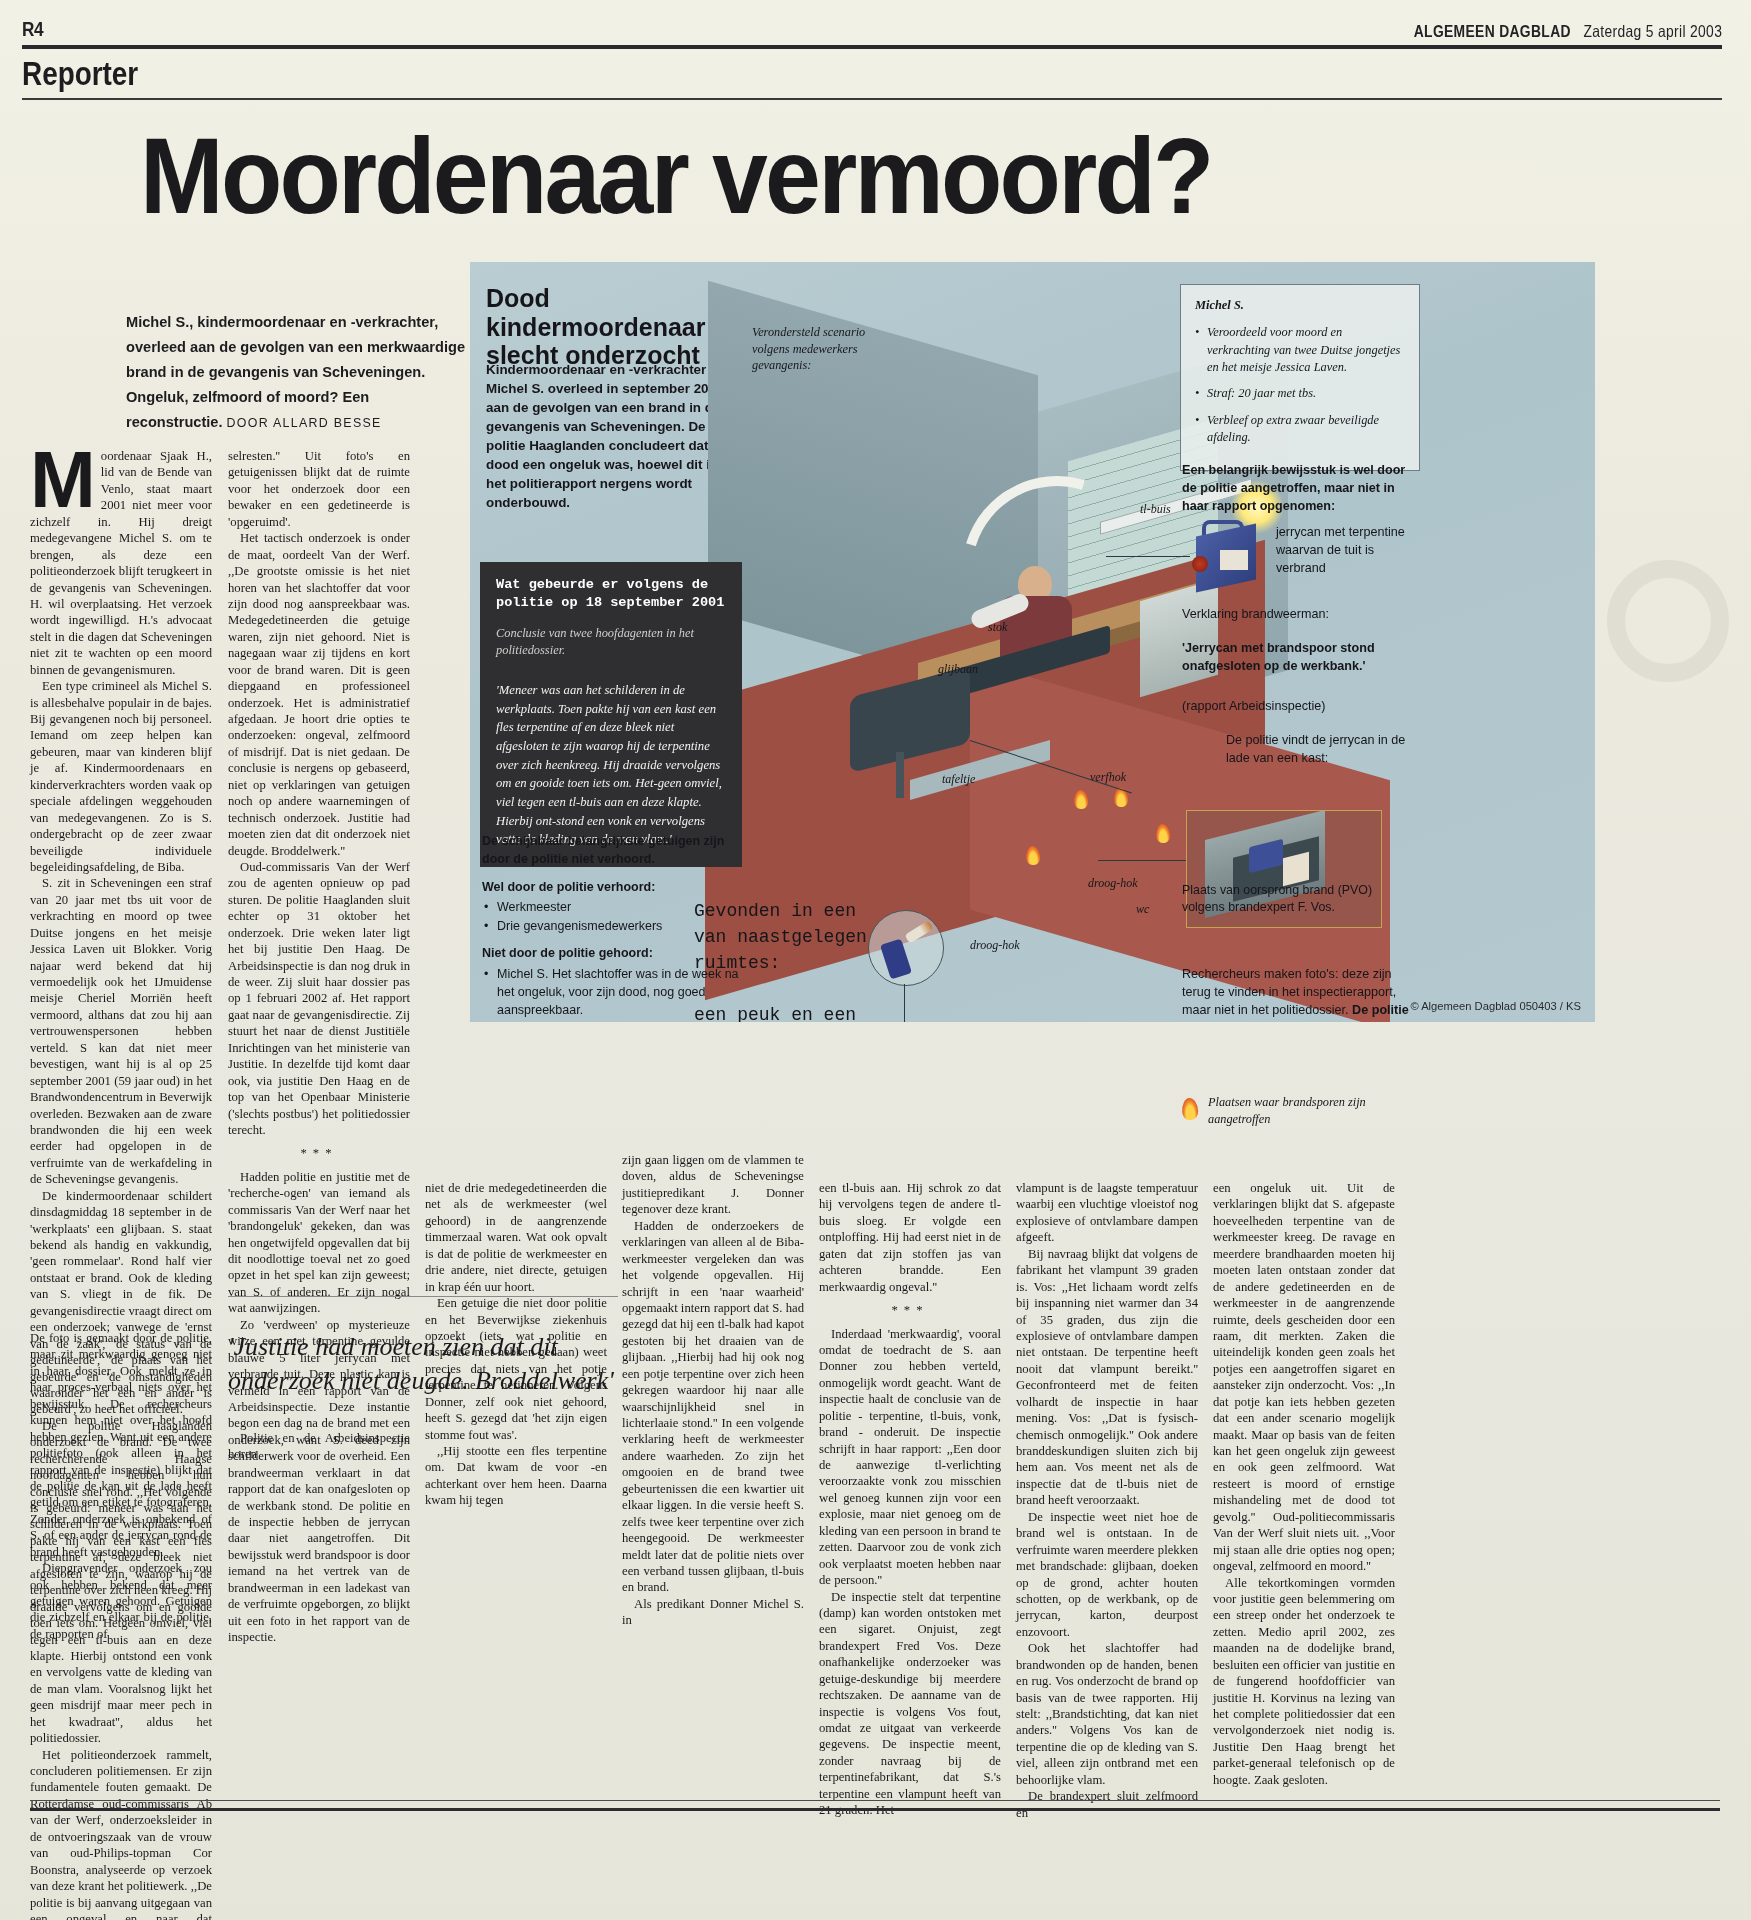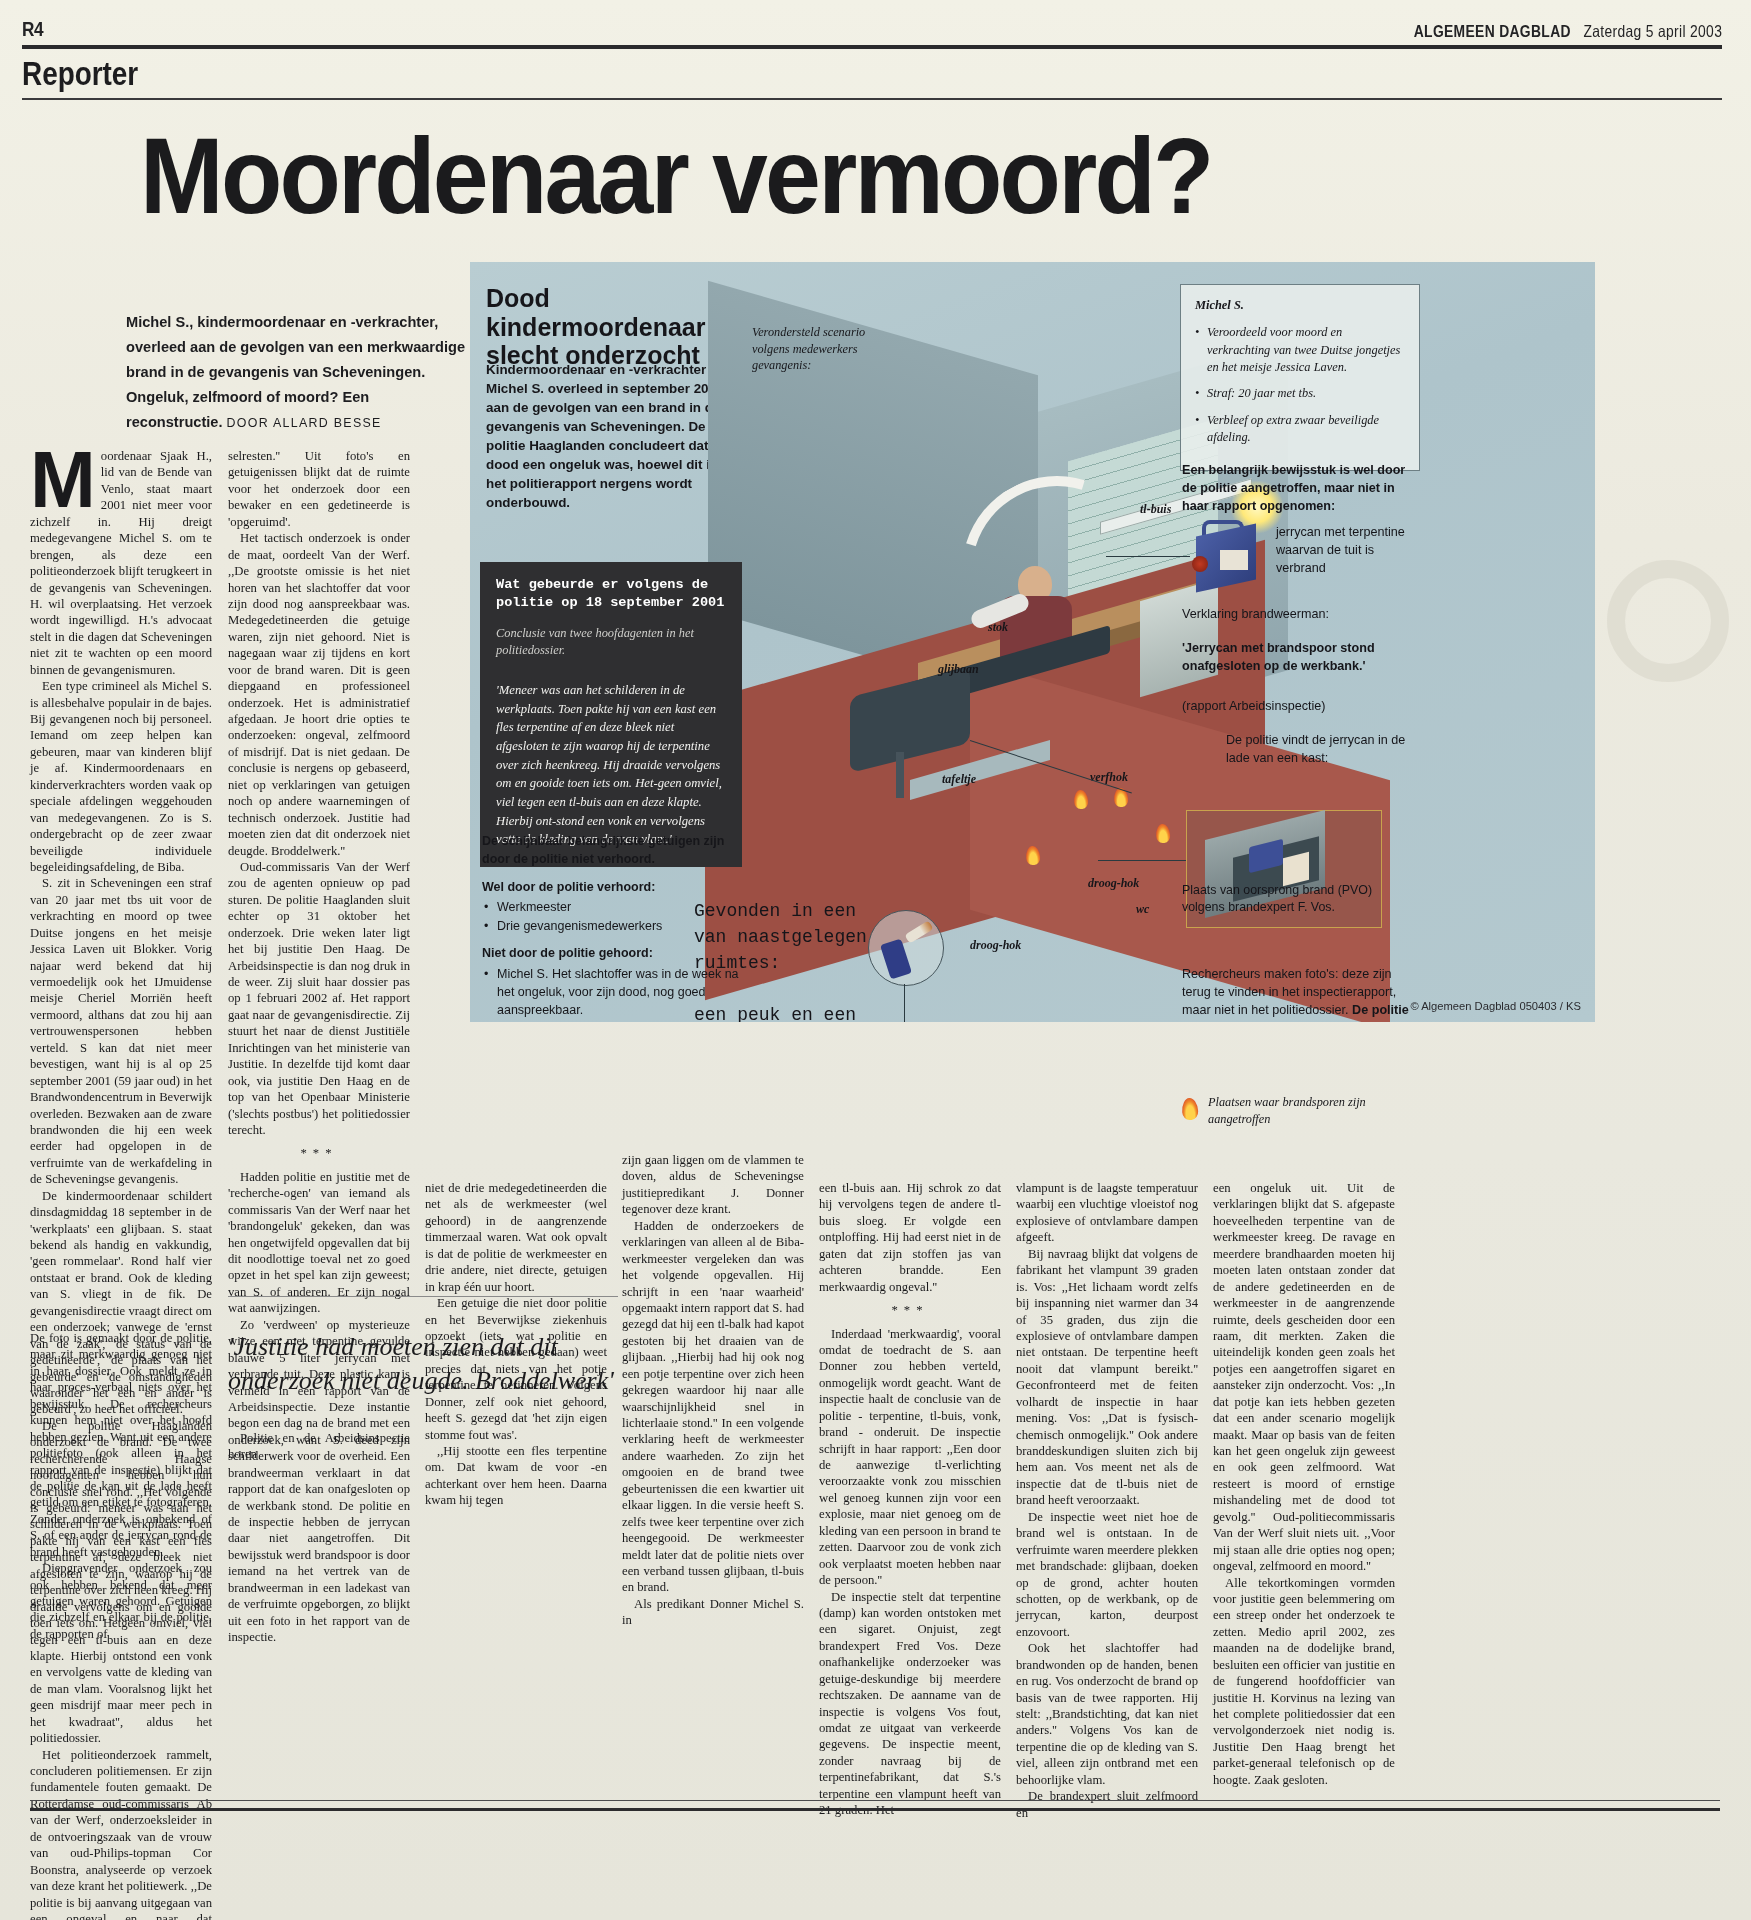--- a/index.html
+++ b/index.html
@@ -246,21 +246,21 @@
   .table-s{
     position:absolute;left:240px;top:470px;width:140px;height:20px;
     background:#a7b9bd;transform:skewY(-16deg);
   }
   .cabinet{
     position:absolute;left:470px;top:300px;width:78px;height:96px;
     background:linear-gradient(180deg,#cfd8d4,#a8b4b1);transform:skewY(-16deg);
   }
   .lbl{
     position:absolute;font-family:"Liberation Serif",serif;font-style:italic;
-    font-size:12px;color:#16161a;font-weight:bold;
+    font-size:12px;color:#16161a;
   }
   .flamewrap{position:absolute;}
   .flame{
     width:14px;height:19px;
     background:radial-gradient(ellipse at 50% 75%,#ffd24a 0 38%,#f08a2a 55%,#d8452a 80%);
     border-radius:50% 50% 45% 45%/62% 62% 38% 38%;
     transform:rotate(-4deg);
   }
   .leader{position:absolute;background:#2a3a40;height:1.3px;transform-origin:left center;}
   .leader-v{position:absolute;background:#2a3a40;width:1.3px;}

